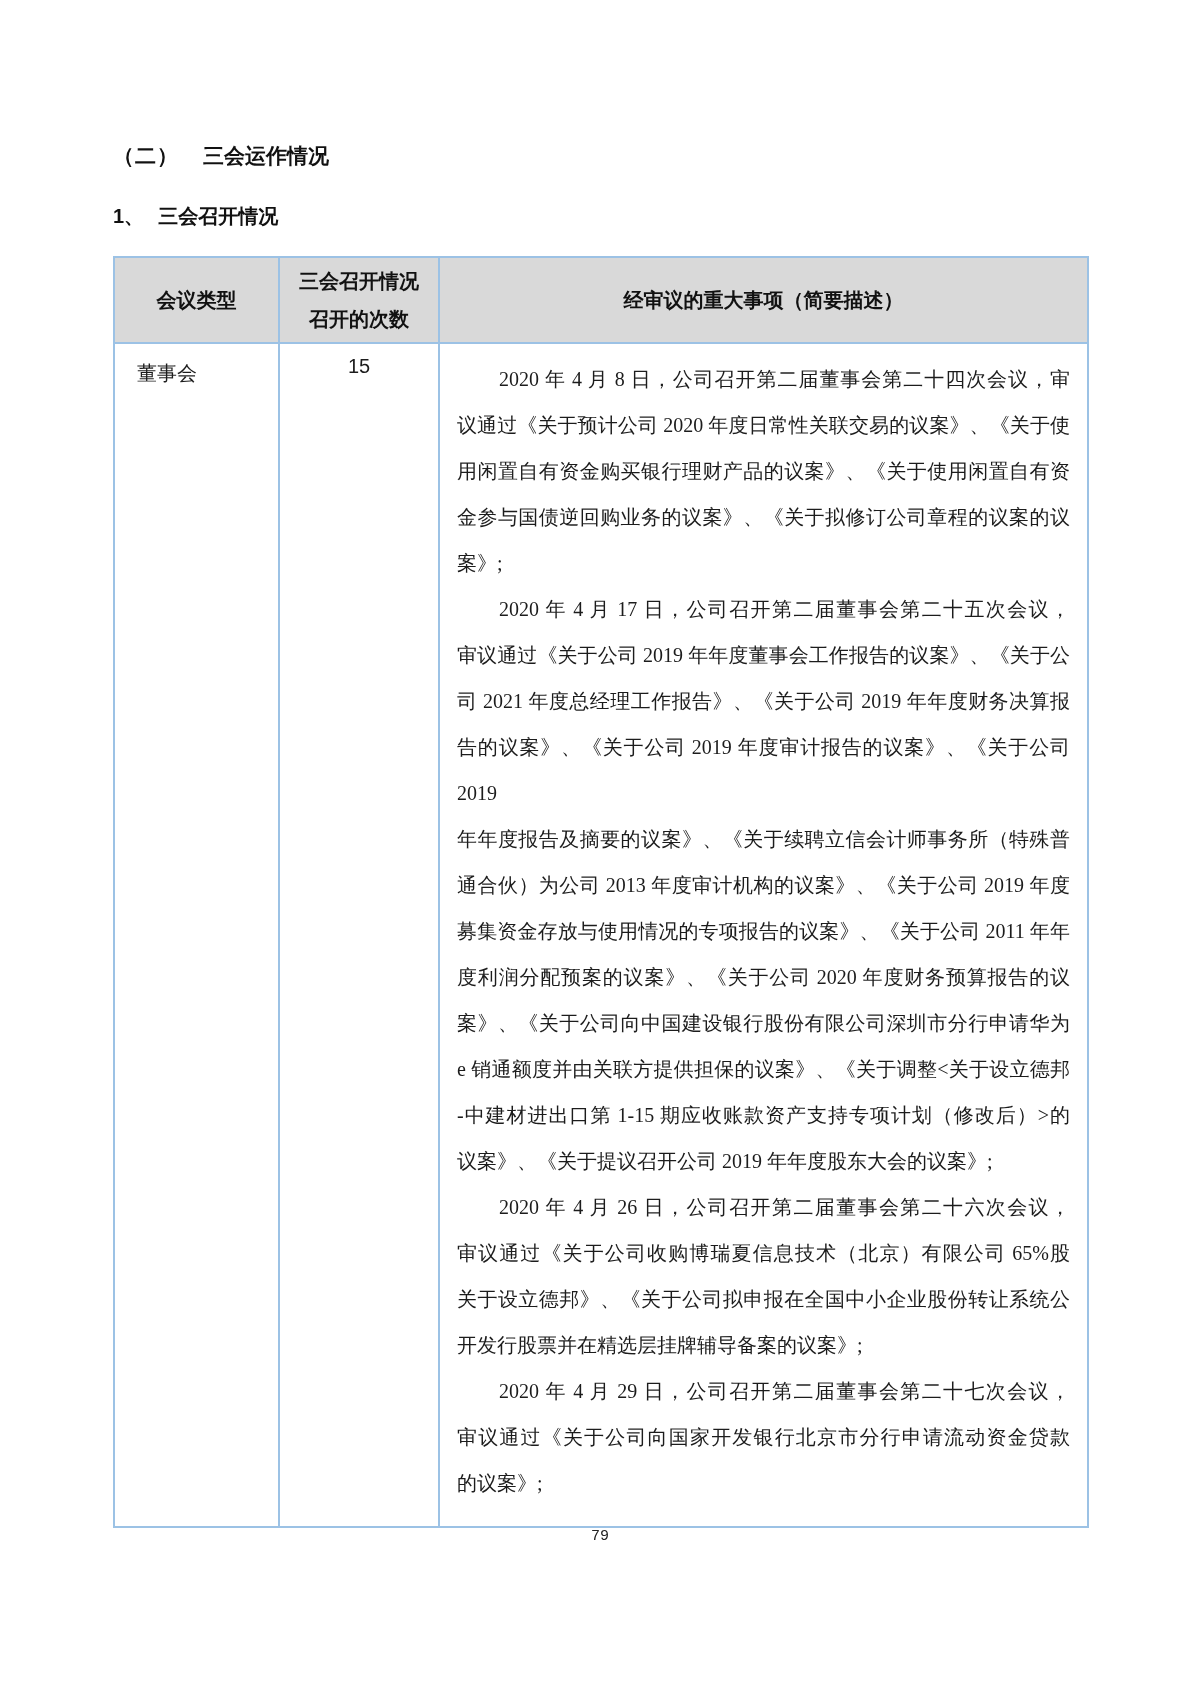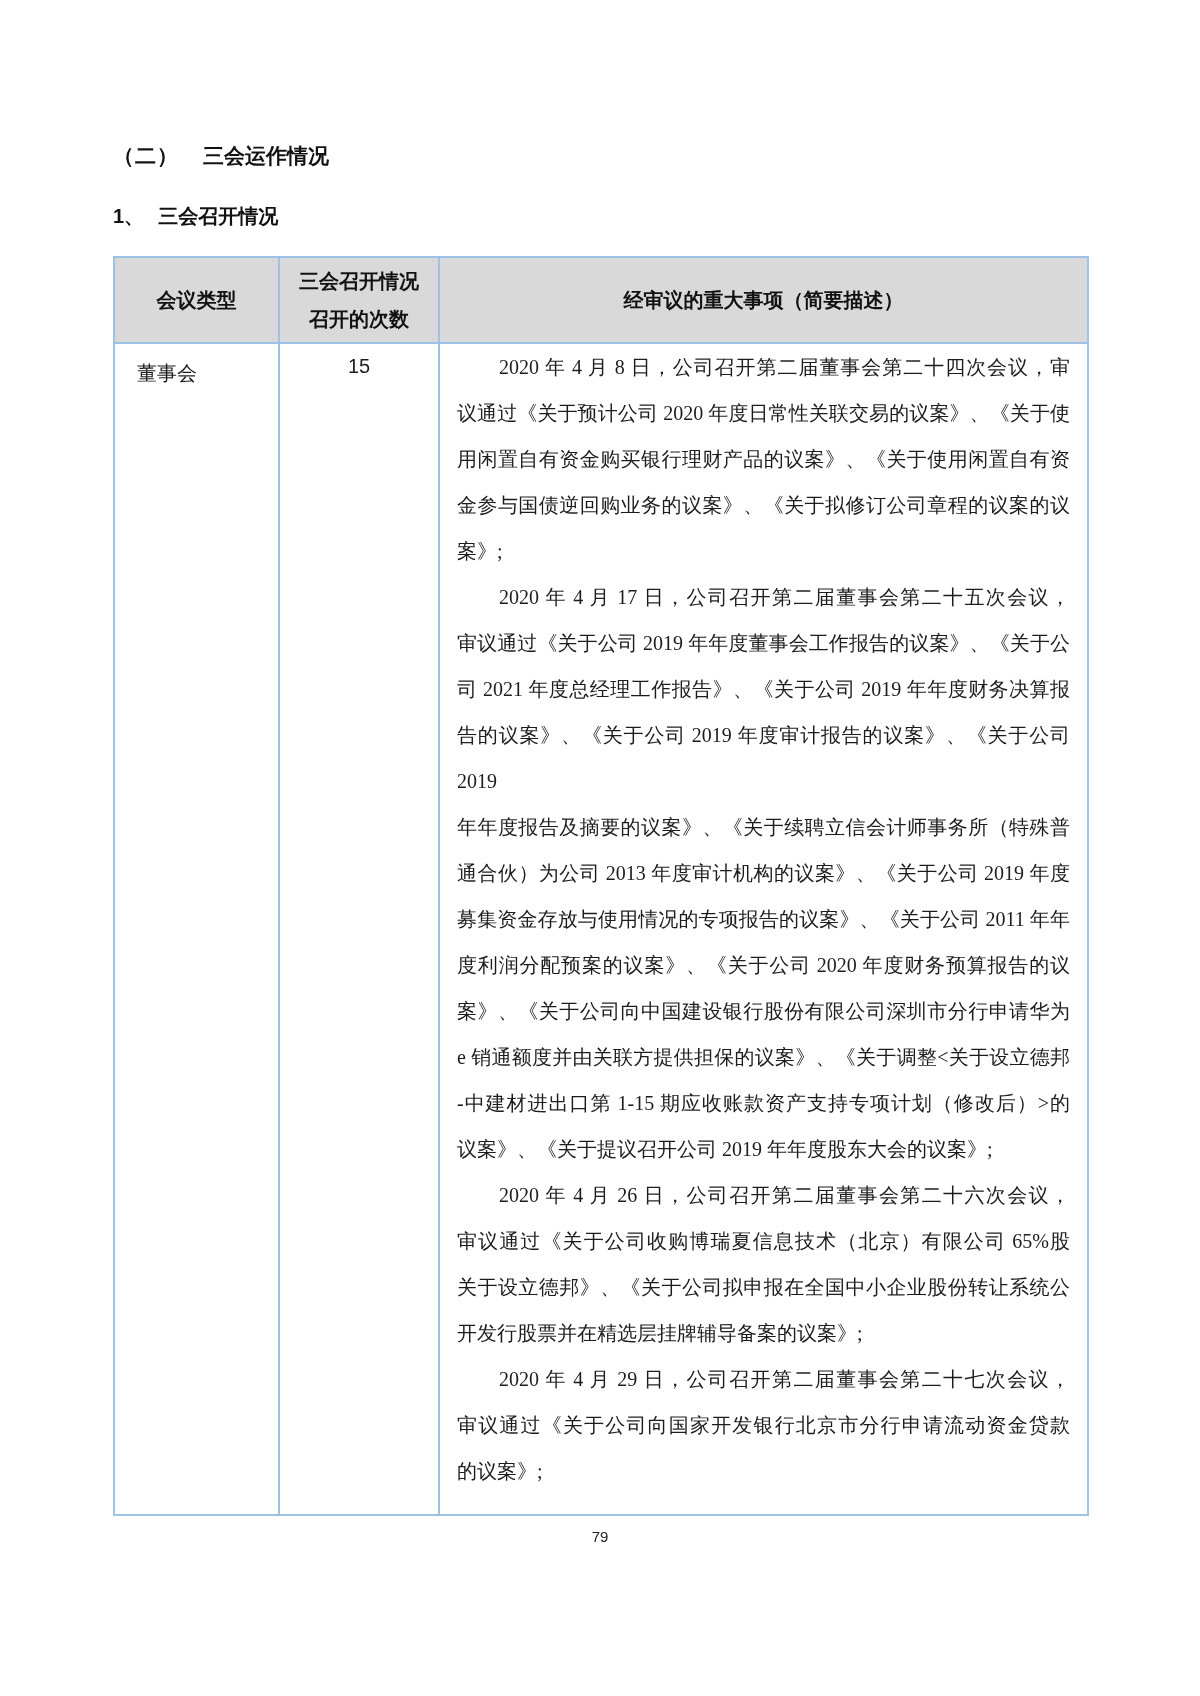--- a/index.html
+++ b/index.html
@@ -61,37 +61,37 @@
   }
   td.cell-count {
     vertical-align: top;
     text-align: center;
     font-family: "Liberation Sans", sans-serif;
     font-size: 20px;
     padding-top: 11px;
   }
   td.cell-details {
     vertical-align: top;
-    padding: 0 17px 20px 17px;
+    padding: 12px 17px 20px 17px;
   }
   .line {
     font-size: 20px;
     line-height: 46px;
     text-align: justify;
     text-align-last: justify;
   }
   .line.first { text-indent: 42px; }
   .line.last  { text-align-last: left; }
   .page-number {
     position: absolute;
     top: 1528px;
     left: 0;
     width: 1200px;
     text-align: center;
-    font-family: Liberation Sans, sans-serif;
+    font-family: Liberation Mono, monospace;
     font-size: 15px;
     color: #222;
   }
 </style>
 </head>
 <body>
 
 <div class="content">
 
   <div class="heading1">

